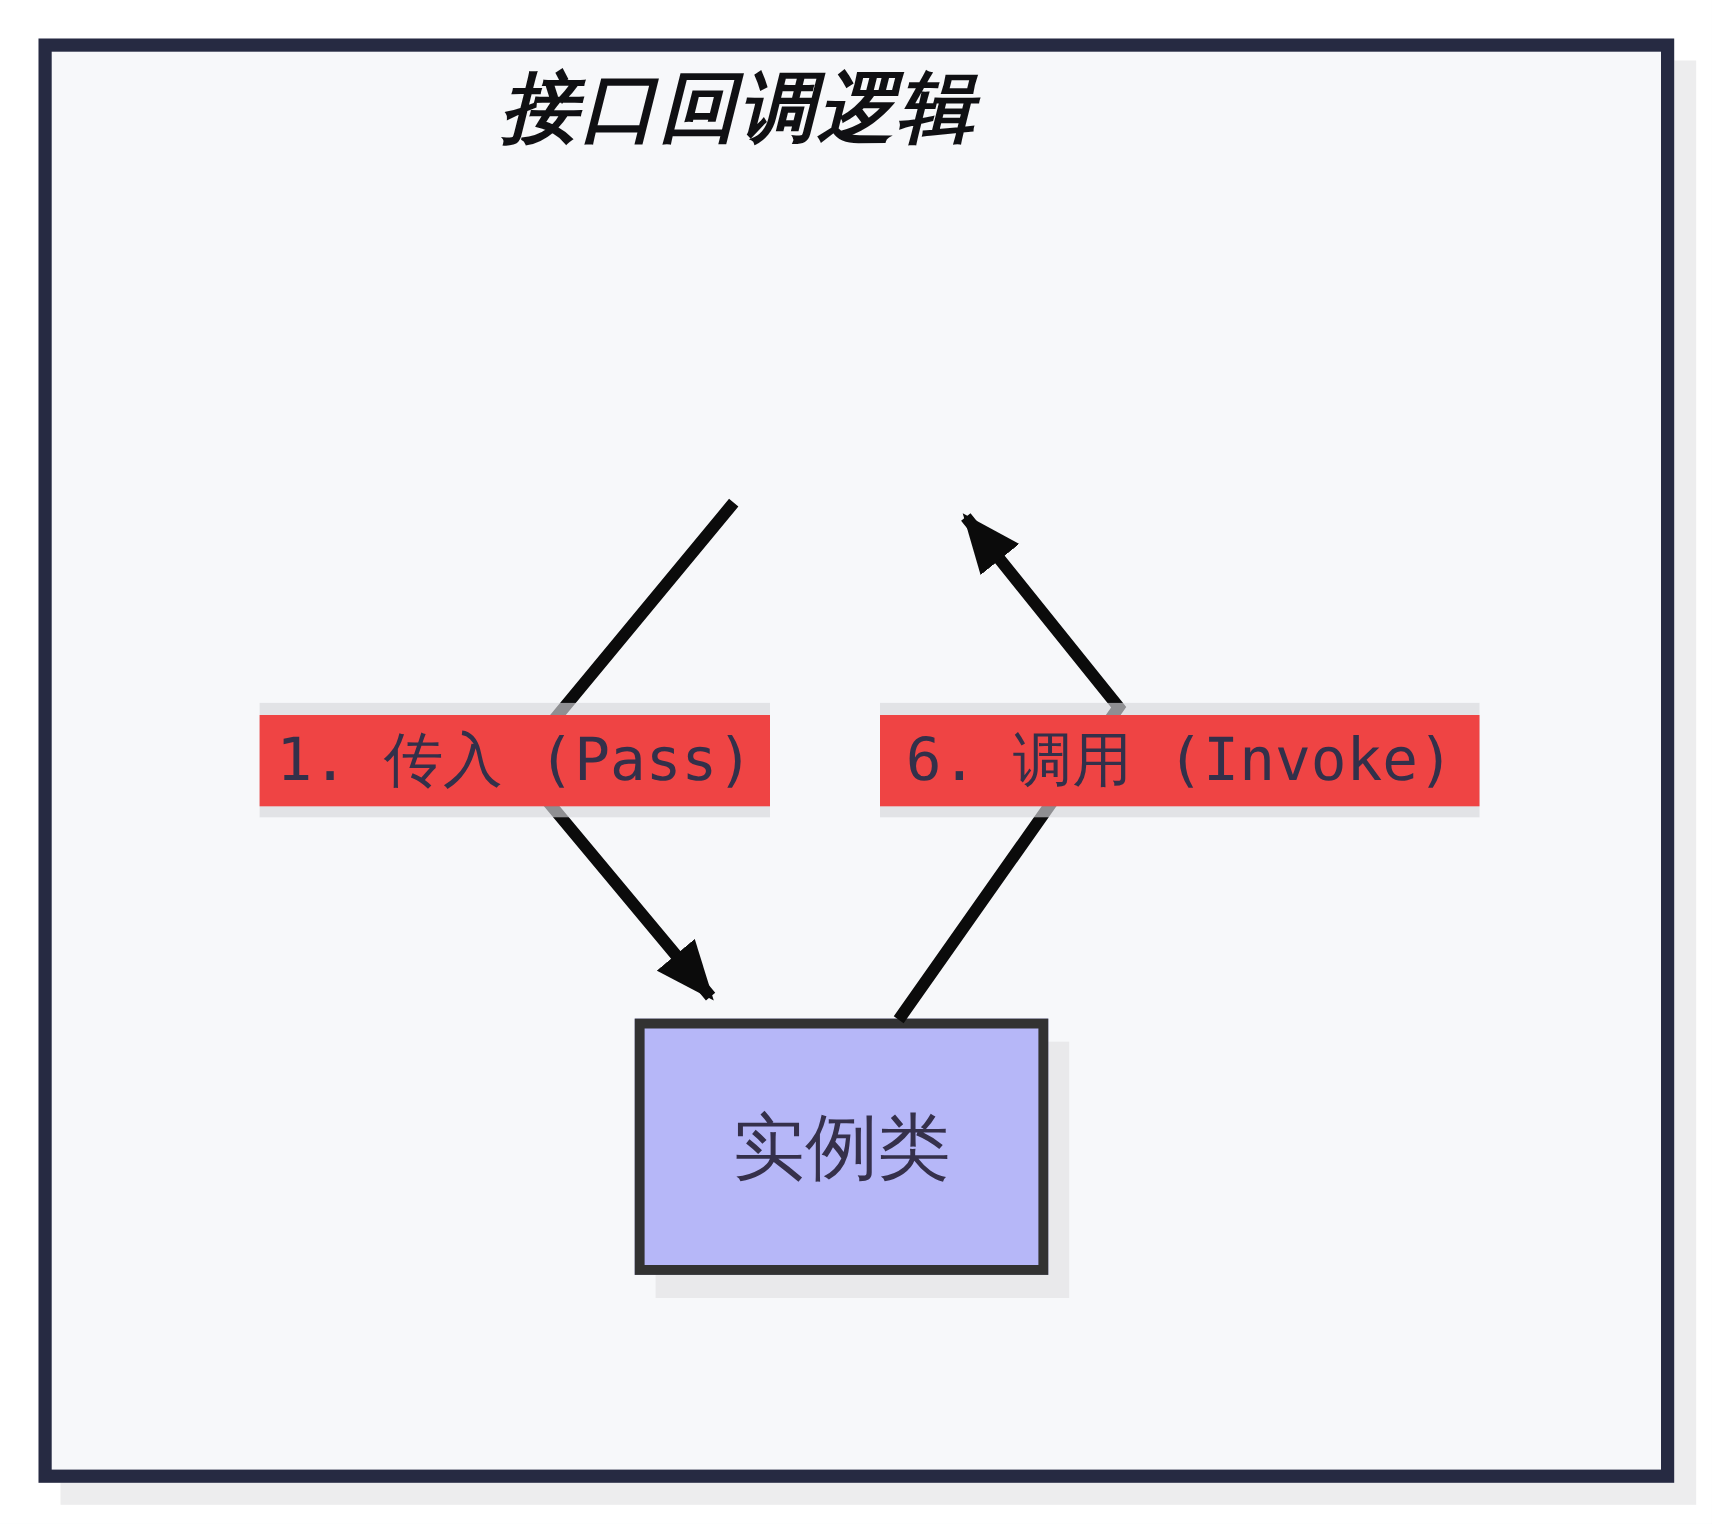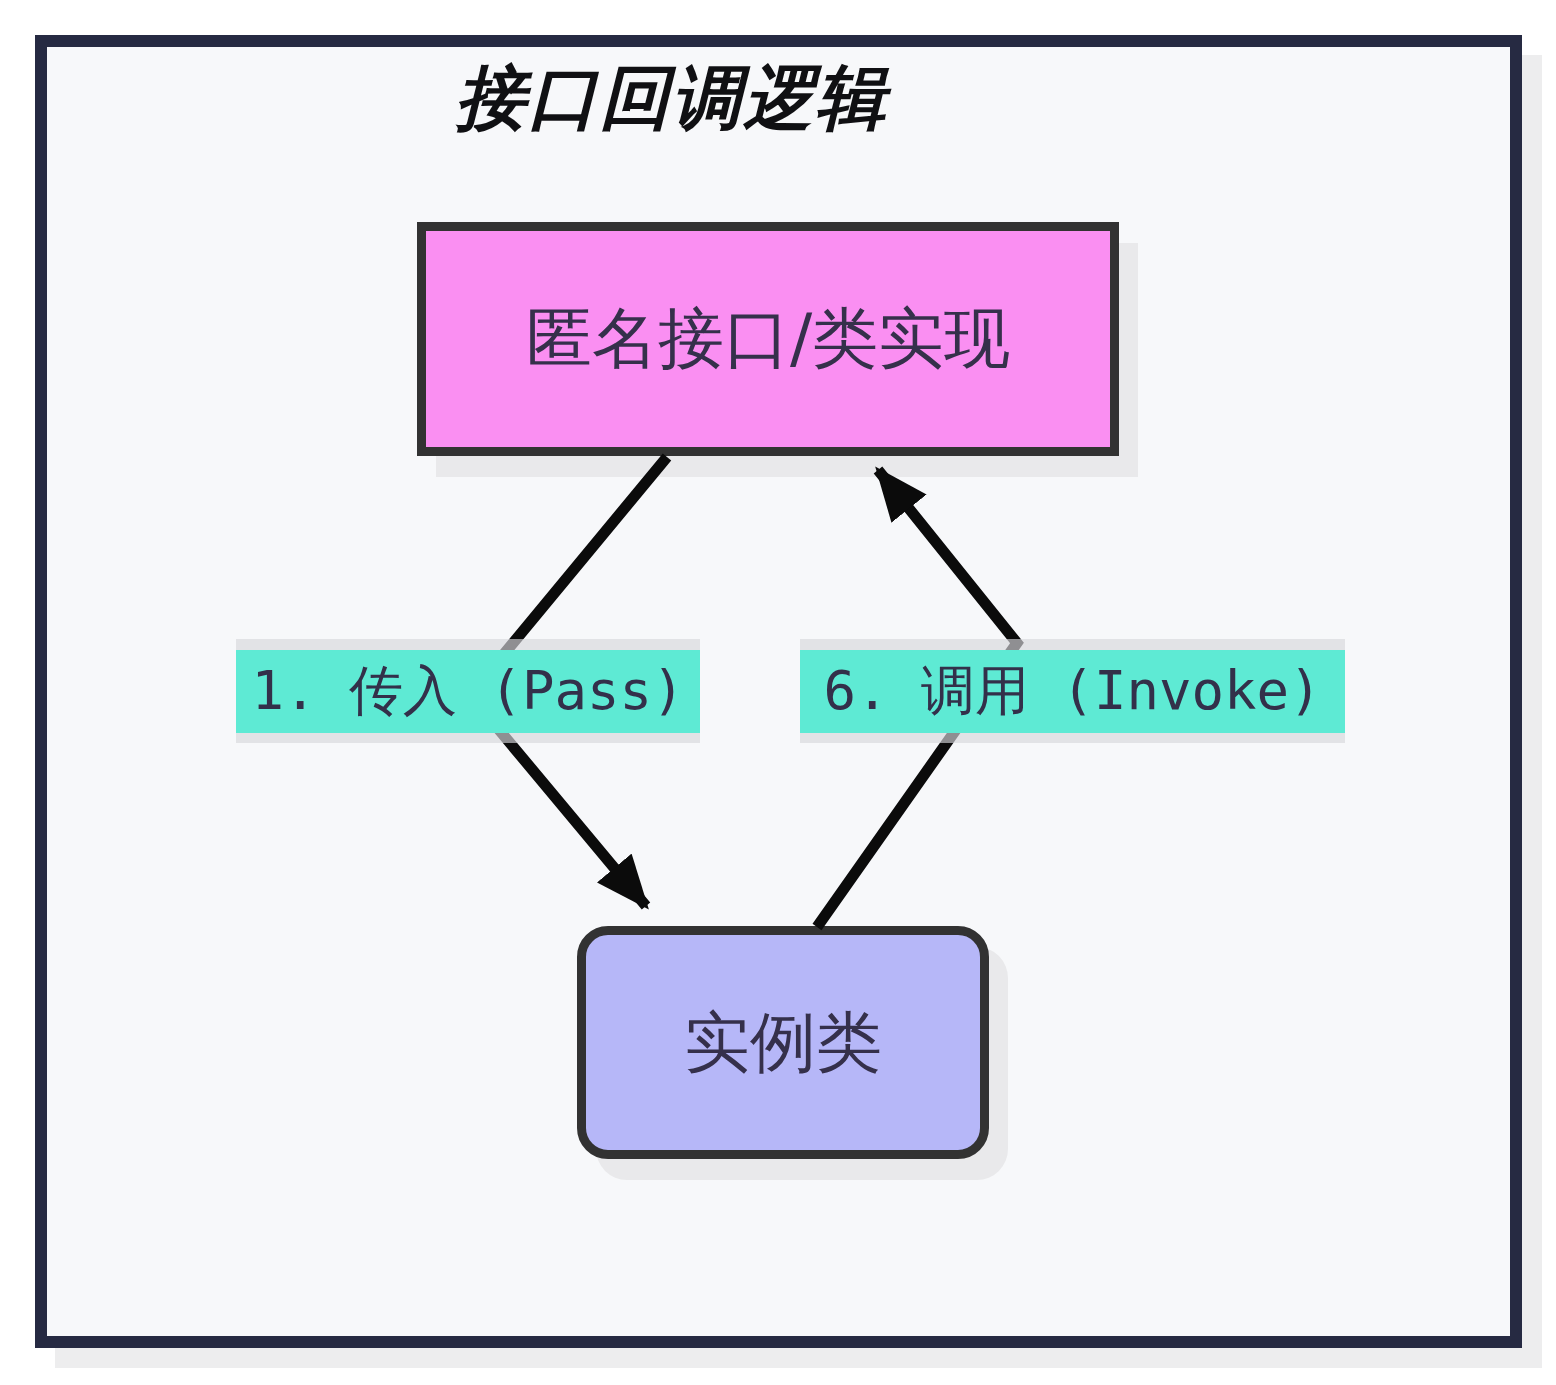--- a/index.html
+++ b/index.html
@@ -46,23 +46,22 @@
     box-shadow: 19px 21px 0 #e9e9eb;
     z-index: 1;
   }
   .node-anonymous {
     left: 417px; top: 222px;
     width: 702px; height: 234px;
     background: #fa8ff2;
   }
   .node-instance {
     left: 577px; top: 926px;
-    width: 412px; height: 233px;
+    width: 376px; height: 233px;
     background: #b6b7f8;
-    border-radius: 31px;
   }
 
   .edges-svg {
     position: absolute;
     left: 0; top: 0;
     width: 1556px; height: 1385px;
     z-index: 2;
     pointer-events: none;
   }
 
@@ -70,44 +69,41 @@
     position: absolute;
     height: 104px;
     padding: 11px 0 10px 0;
     background: rgba(215, 215, 219, 0.65);
     z-index: 3;
     display: flex;
     align-items: stretch;
   }
   .edge-label-inner {
     flex: 1;
-    background: #5eead4;
+    background: #ef4444;
     display: flex;
     align-items: center;
     justify-content: center;
     font-family: "DejaVu Sans Mono", "Liberation Mono", "DejaVu Sans", monospace;
     font-size: 54px;
     color: #33304a;
     white-space: nowrap;
   }
   .edge-label-pass   { left: 236px; top: 639px; width: 464px; }
   .edge-label-invoke { left: 800px; top: 639px; width: 545px; }
 </style>
 </head>
 <body>
 
 <div class="page">
 
   <div class="frame"></div>
 
   <div class="diagram-title">接口回调逻辑</div>
 
-  <div class="node node-anonymous">
-    <span>匿名接口/类实现</span>
-  </div>
 
   <div class="node node-instance">
     <span>实例类</span>
   </div>
 
   <svg class="edges-svg" viewBox="0 0 1556 1385" xmlns="http://www.w3.org/2000/svg">
     <defs>
       <marker id="arrowhead" viewBox="0 0 12 10" refX="11" refY="5" markerWidth="54" markerHeight="45" markerUnits="userSpaceOnUse" orient="auto">
         <path d="M 0 0 L 12 5 L 0 10 z" fill="#0b0b0b"></path>
       </marker>

